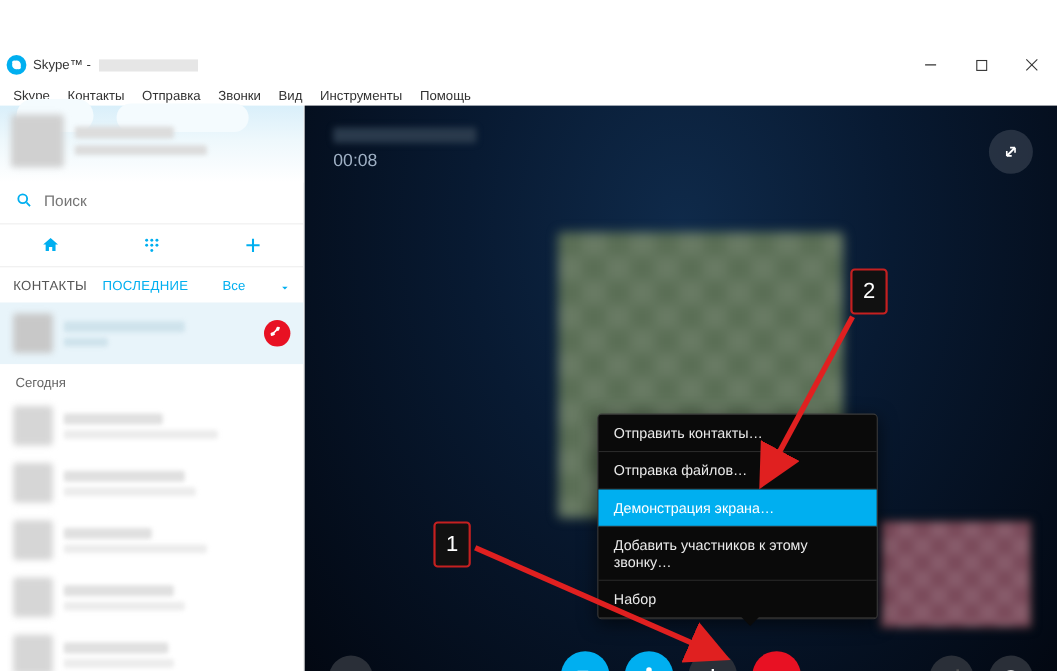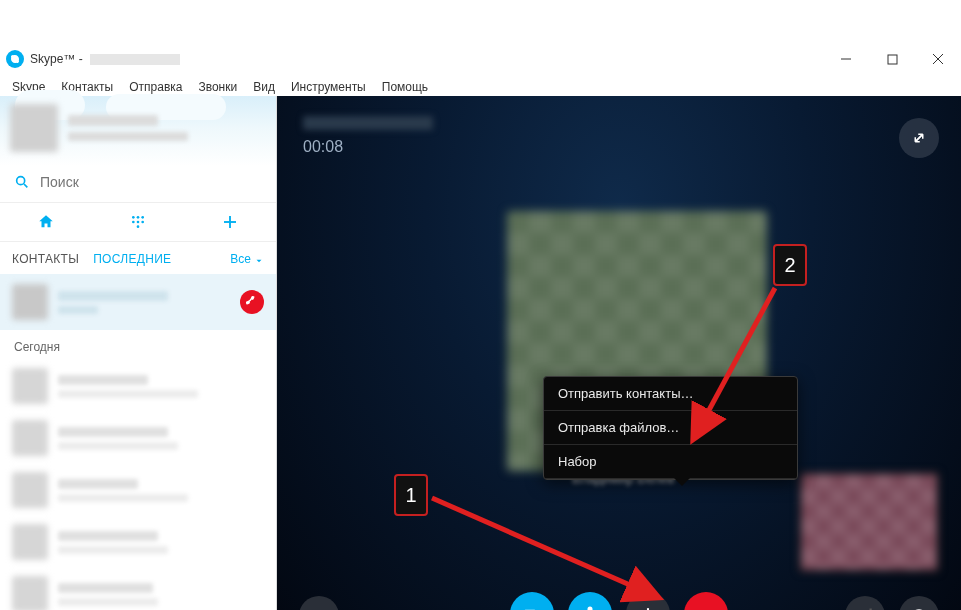--- a/index.html
+++ b/index.html
@@ -39,21 +39,21 @@
   .search-row input { border:none; outline:none; font-size:14px; color:#888; width:100%; }
 
   .tri-nav { display:flex; border-top:1px solid #eee; border-bottom:1px solid #eee;}
   .tri-nav div { flex:1; height:38px; display:flex; align-items:center; justify-content:center; color:#00aff0;}
 
   .tabs-row { display:flex; align-items:center; padding:10px 12px 8px 12px; font-size:12px;}
   .tabs-row .tab { margin-right:14px; letter-spacing:0.3px;}
   .tabs-row .tab.inactive { color:#555; }
   .tabs-row .tab.active { color:#00aff0; }
   .tabs-row .spacer { flex:1; }
-  .tabs-row .filter { color:#00aff0; display:flex; align-items:flex-end;}
+  .tabs-row .filter { color:#00aff0; display:flex; align-items:flex-end;gap:28px;}
   .tabs-row .filter svg { margin-left:3px;}
 
   .conv-active { background:#e8f4fa; padding:10px 12px; display:flex; align-items:center;}
   .conv-active .thumb { width:36px; height:36px; background:#c8c8c8; filter:blur(3px); border-radius:3px; margin-right:10px;}
   .conv-active .lines .l1 { width:110px; height:10px; background:#cfe3ec; filter:blur(2px); border-radius:2px;}
   .conv-active .lines .l2 { width:40px; height:8px; background:#cfe3ec; filter:blur(2px); border-radius:2px; margin-top:5px;}
   .conv-active .hang { margin-left:auto; width:24px; height:24px; border-radius:50%; background:#e81123; display:flex; align-items:center; justify-content:center;}
 
   .section-label { padding:10px 14px 6px 14px; font-size:12px; color:#666;}
   .conv-item { display:flex; align-items:center; padding:8px 12px; }
@@ -270,20 +270,22 @@
         </svg>
     </div>
 
     <div class="big-video"></div>
     <div class="remote-name">Владимир Белев</div>
     <div class="small-video"></div>
 
     <div class="popup">
       <div class="item">Отправить контакты…</div>
       <div class="item">Отправка файлов…</div>
+      <div class="item hl">Демонстрация экрана…</div>
+      <div class="item">Добавить участников к этому звонку…</div>
       <div class="item">Набор</div>
       <div class="tail"></div>
     </div>
 
     <div class="left-ctrl">
       <div class="cbtn dark">
         <svg width="18" height="18" viewBox="0 0 24 24" fill="#fff">
             <circle cx="5" cy="7" r="2"></circle>
             <rect x="9" y="6" width="11" height="2"></rect>
             <circle cx="5" cy="13" r="2"></circle>

